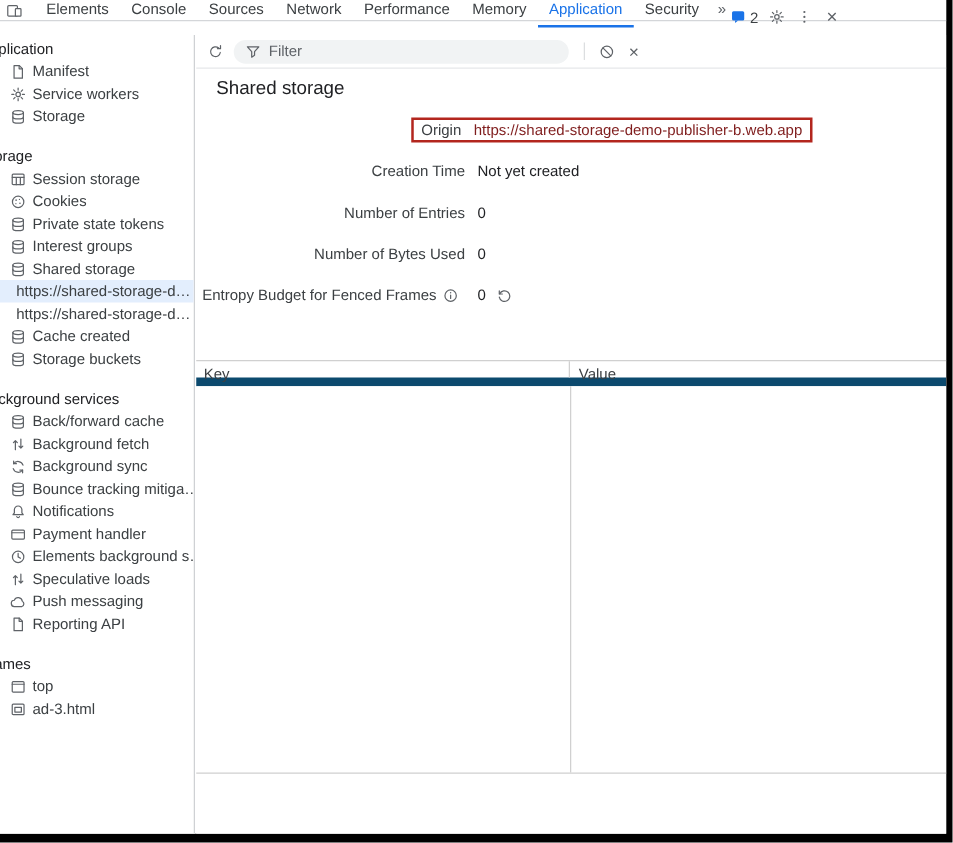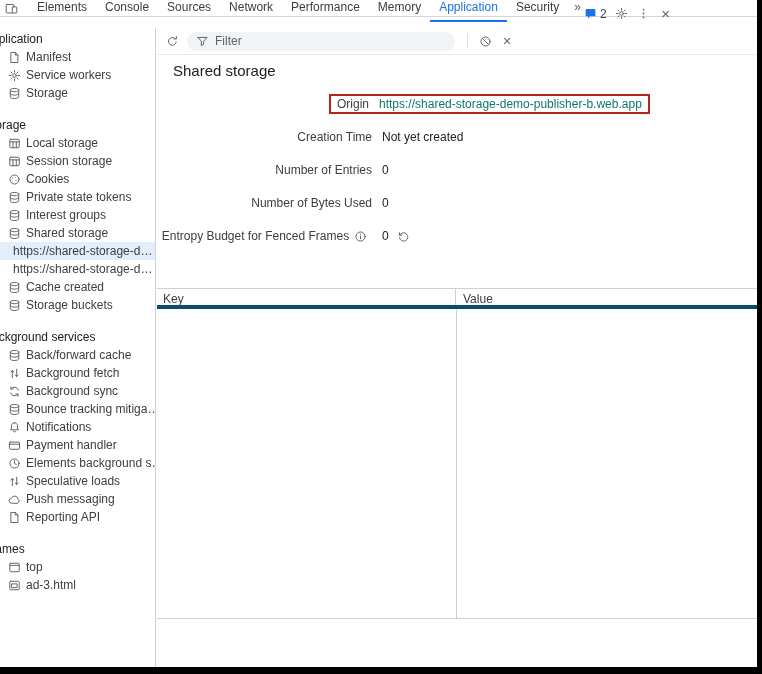--- a/index.html
+++ b/index.html
@@ -43,26 +43,26 @@
 
   .panel-title { position:absolute; top:34px; left:16px; font-size:15px; color:#202124; }
 
   .meta { position:absolute; top:66px; left:0; right:0; }
   .meta-row { display:flex; align-items:center; height:20px; margin-bottom:13px; }
   .meta-label { width:215px; text-align:right; margin-right:10px; color:#3c4043; flex:none; }
   .meta-label.with-icon { display:flex; justify-content:center; align-items:center; gap:5px; }
   .meta-value { color:#202124; display:flex; align-items:center; gap:8px; }
   .red-box { display:inline-flex; align-items:center; border:2px solid var(--annotation,#b3261e); padding:1px 6px; margin-left:172px; }
   .rb-label { margin-right:10px; color:#3c4043; }
-  .rb-value { color:#0f766e; }
+  .rb-value { color:#7f1d1d; }
   .reset-btn { display:inline-flex; cursor:pointer; }
   .info-ic { display:inline-flex; cursor:pointer; }
 
   .kv-table { position:absolute; top:260px; left:0; right:0; }
-  .kv-header { display:flex; height:21px; line-height:20px; border-top:1px solid #d0d0d0; border-bottom:4px solid #0c4a6e; color:#3c4043; }
+  .kv-header { display:flex; height:21px; line-height:20px; border-top:1px solid #d0d0d0; border-bottom:7px solid #0c4a6e; color:#3c4043; }
   .kv-col-key { width:299px; border-right:1px solid #d0d0d0; padding-left:6px; flex:none; }
   .kv-col-value { padding-left:7px; flex:1; }
   .kv-body { height:310px; border-bottom:1px solid #d0d0d0; position:relative; background:#fff; }
   .kv-body::before { content:""; position:absolute; left:299px; top:0; bottom:0; width:1px; background:#d0d0d0; }
 </style>
 </head>
 <body>
 
 <svg width="0" height="0" style="position:absolute" aria-hidden="true">
   <defs>
@@ -230,28 +230,20 @@
     </div>
 
     <div class="section">
       <div class="section-title">Storage</div>
       <div class="tree-item">
           <span class="tico">
             <svg class="ic" viewBox="0 0 16 16">
               <use href="#i-table"></use>
             </svg>
           </span>
-          <span class="lbl">Local storage</span>
-        </div>
-      <div class="tree-item">
-          <span class="tico">
-            <svg class="ic" viewBox="0 0 16 16">
-              <use href="#i-table"></use>
-            </svg>
-          </span>
           <span class="lbl">Session storage</span>
         </div>
       <div class="tree-item">
           <span class="tico">
             <svg class="ic" viewBox="0 0 16 16">
               <use href="#i-cookie"></use>
             </svg>
           </span>
           <span class="lbl">Cookies</span>
         </div>

